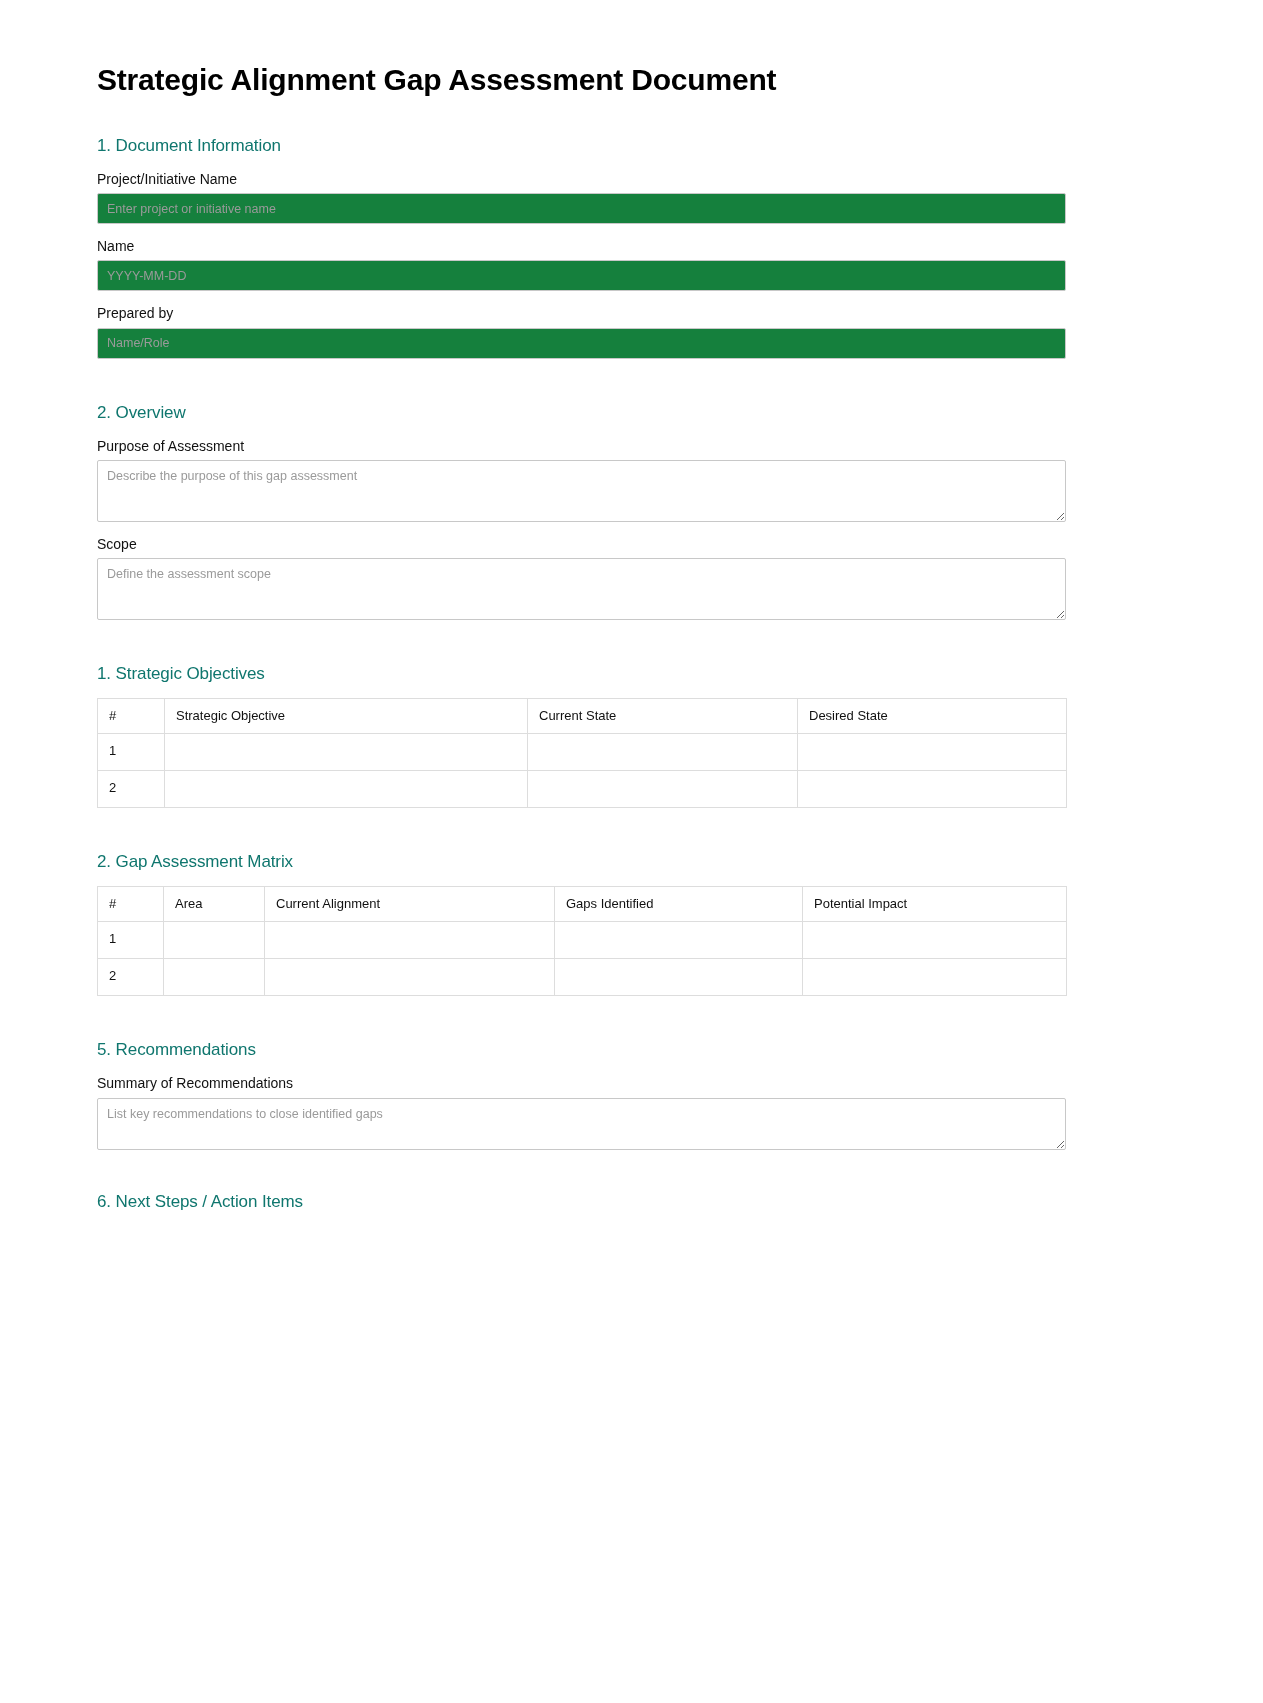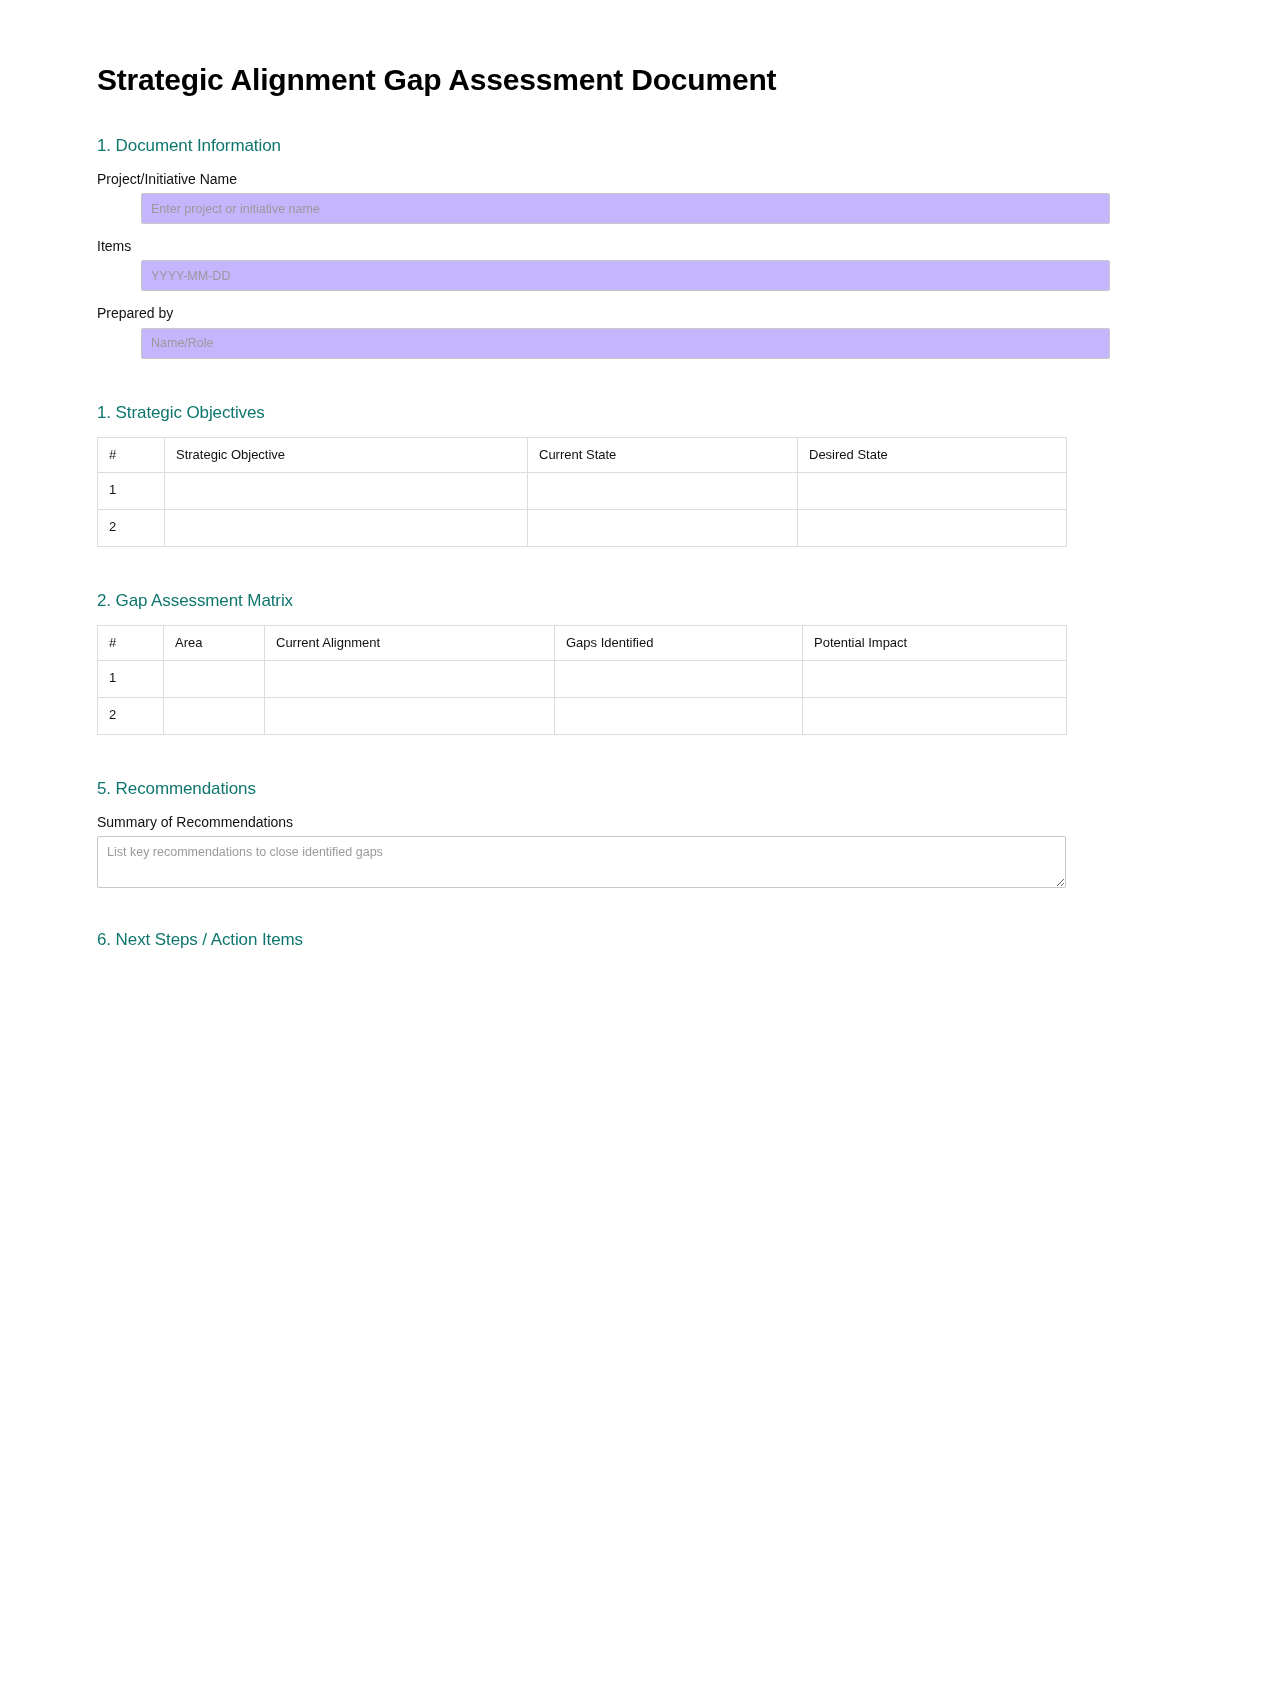--- a/index.html
+++ b/index.html
@@ -52,27 +52,26 @@
     margin: 0 0 5px 0;
     line-height: 1.3;
   }
   .text-input {
     box-sizing: border-box;
     display: block;
     width: 969px;
     height: 31px;
     border: 1px solid #c8c8c8;
     border-radius: 2px;
-    background: #c4b5fd;
+    background: #15803d;
     padding: 4px 9px;
     font-family: "Liberation Sans", sans-serif;
     font-size: 12.5px;
     color: #222;
     outline: none;
-    margin-left: 44px;
   }
   .text-input::placeholder {
     color: #9a9a9a;
     opacity: 1;
   }
   .text-area {
     box-sizing: border-box;
     display: block;
     width: 969px;
     border: 1px solid #c8c8c8;
@@ -142,30 +141,43 @@
 
   <div class="section">
     <h2 class="section-heading">1. Document Information</h2>
 
     <div class="field">
       <label class="field-label">Project/Initiative Name</label>
       <input class="text-input" type="text" placeholder="Enter project or initiative name" style="">
     </div>
 
     <div class="field">
-      <label class="field-label">Items</label>
+      <label class="field-label">Name</label>
       <input class="text-input" type="text" placeholder="YYYY-MM-DD" style="">
     </div>
 
     <div class="field">
       <label class="field-label">Prepared by</label>
       <input class="text-input" type="text" placeholder="Name/Role" style="">
     </div>
   </div>
 
+  <div class="section section-gap-top">
+    <h2 class="section-heading">2. Overview</h2>
+
+    <div class="field">
+      <label class="field-label">Purpose of Assessment</label>
+      <textarea class="text-area ta-short" placeholder="Describe the purpose of this gap assessment" style=""></textarea>
+    </div>
+
+    <div class="field">
+      <label class="field-label">Scope</label>
+      <textarea class="text-area ta-short" placeholder="Define the assessment scope" style=""></textarea>
+    </div>
+  </div>
 
   <div class="section section-gap-top">
     <h2 class="section-heading">1. Strategic Objectives</h2>
 
     <table class="doc-table t-objectives">
       <colgroup>
         <col class="c1">
           <col class="c2">
           <col class="c3">
           <col class="c4">

